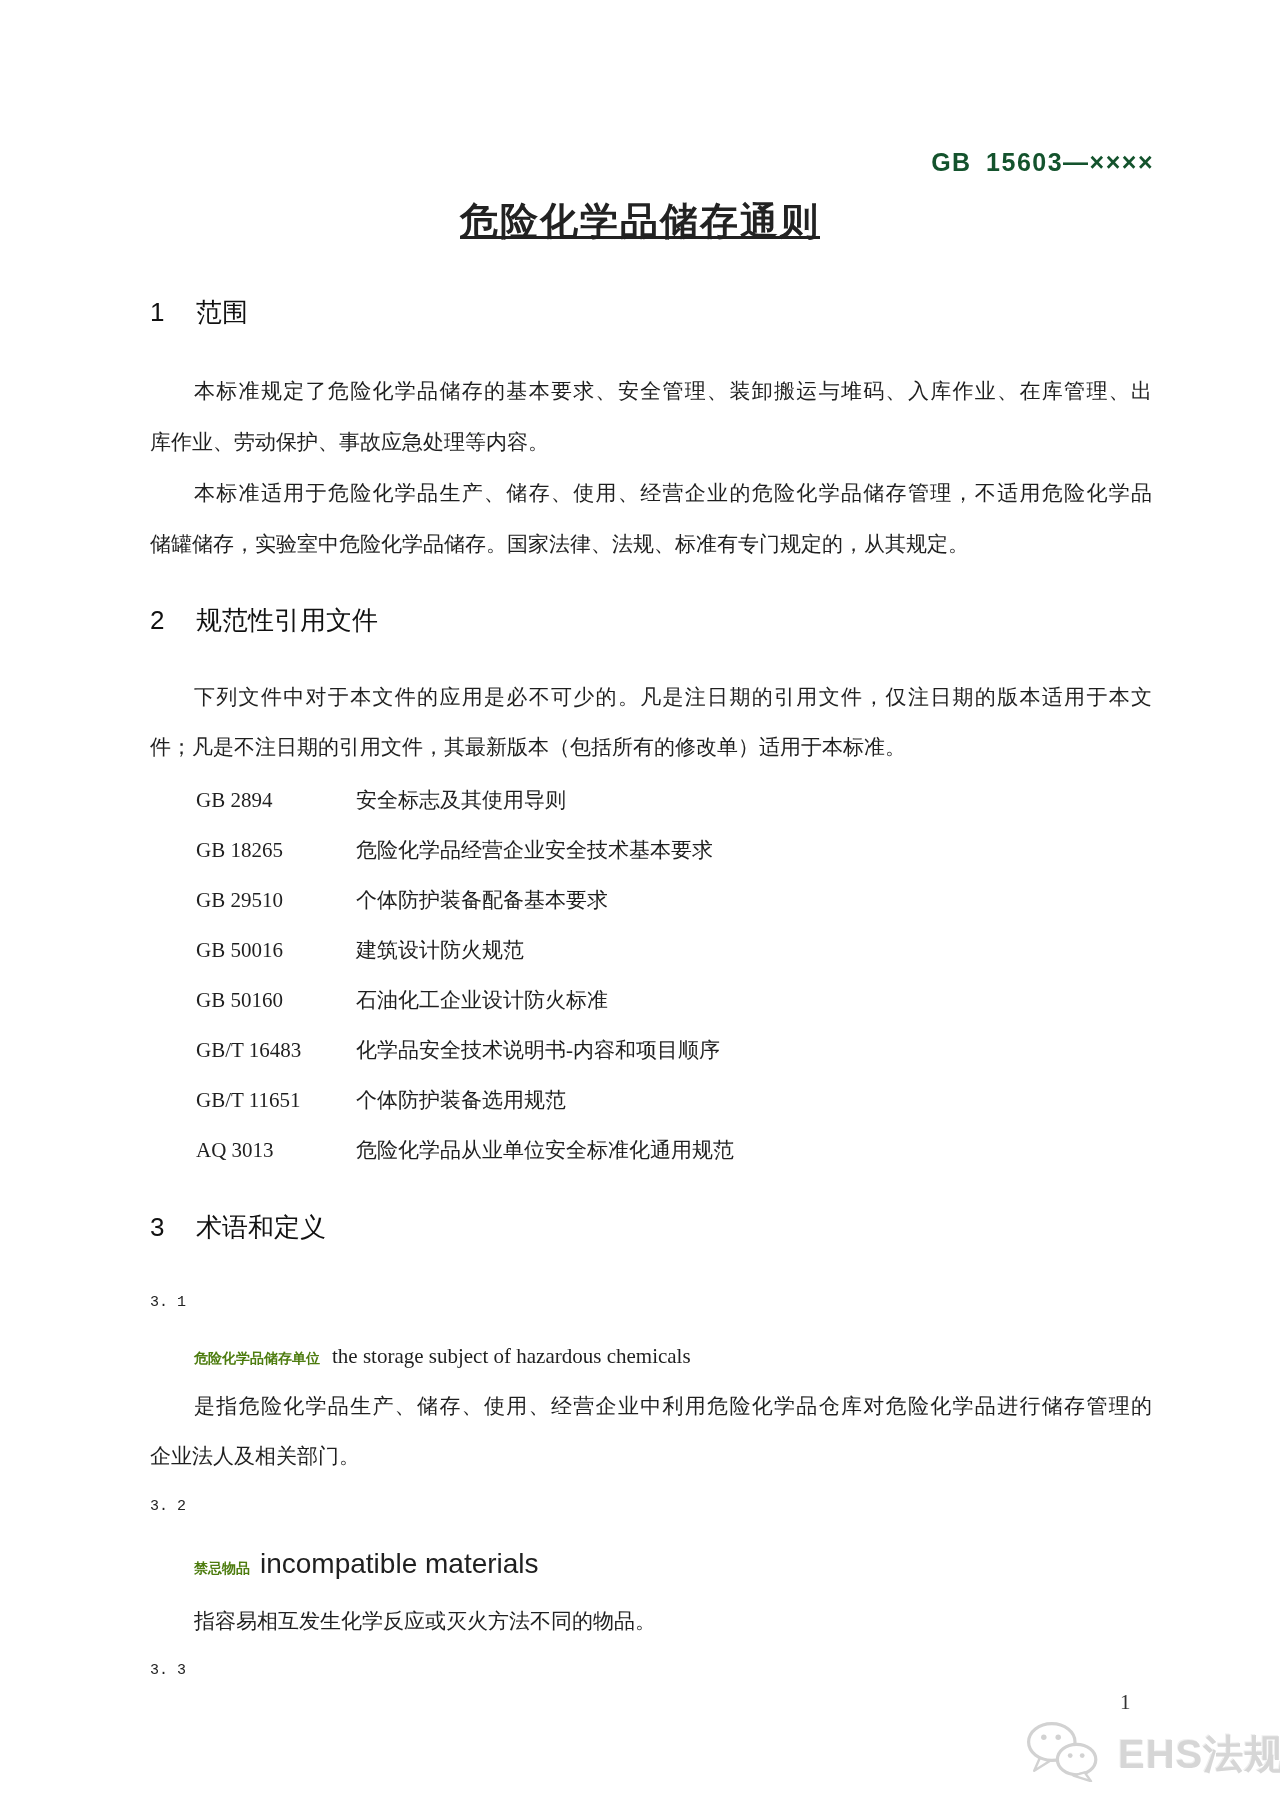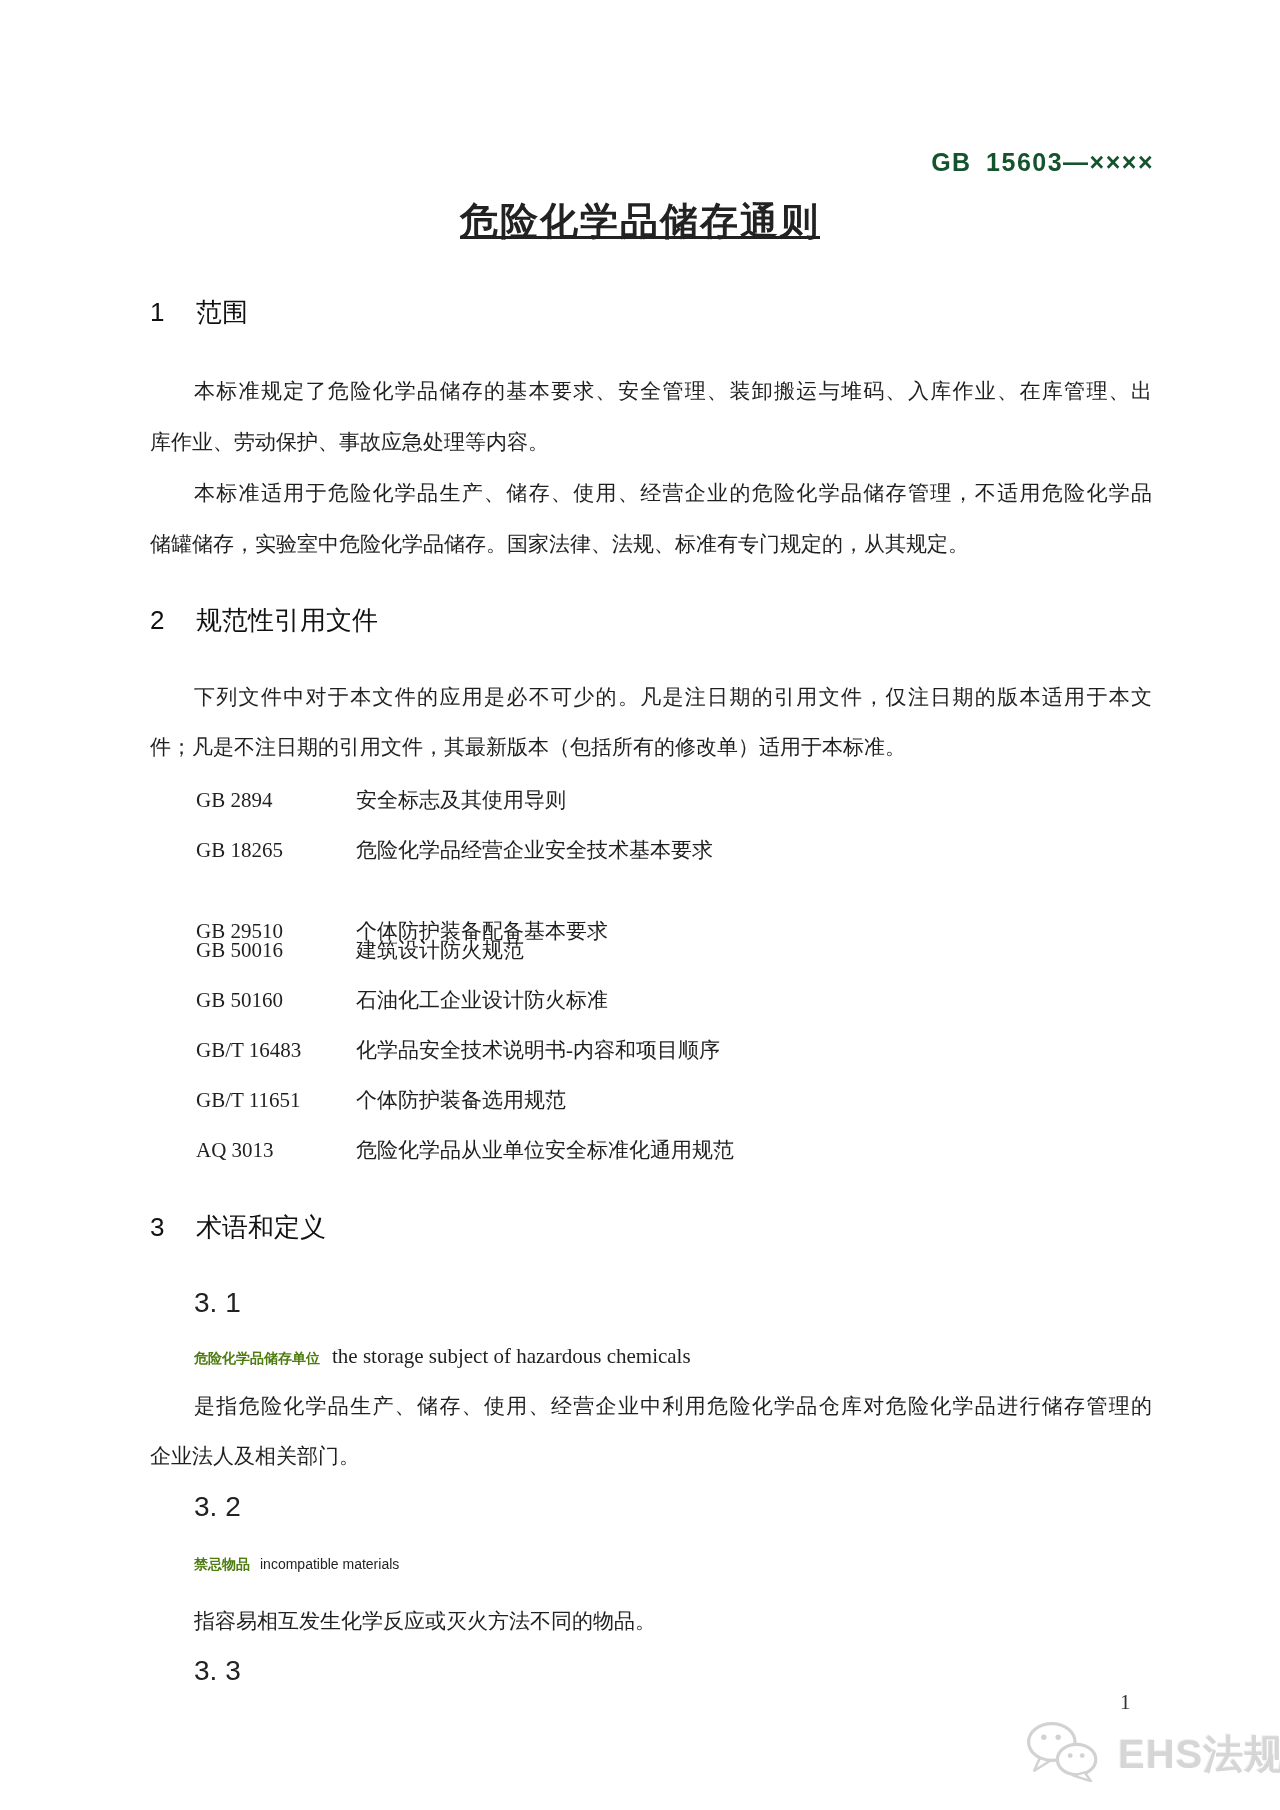--- a/index.html
+++ b/index.html
@@ -50,38 +50,38 @@
   
   .ref-row {
     left:196px; height:50px; line-height:50px;
     font-size:21px; white-space:nowrap; color:#1f1f1f;
   }
   .ref-code { display:inline-block; width:160px; }
 
   
   .clause-num {
     left:150px; height:40px; line-height:40px;
-    font-family:Liberation Sans, sans-serif;
-    font-size:28px; font-weight:500; color:#222; white-space:nowrap;margin-left:44px;
+    font-family:Liberation Mono, monospace;
+    font-size:15px; font-weight:500; color:#222; white-space:nowrap;
   }
   .term-line {
     left:150px; width:1002px; height:44px; line-height:44px;
     padding-left:44px; box-sizing:border-box; white-space:nowrap;
   }
   .term-cn {
     font-family:"Liberation Sans","DejaVu Sans",sans-serif;
     font-size:14px; font-weight:700; color:#4d7c0f;
   }
   .term-en-serif {
     font-family:"Liberation Serif","DejaVu Serif",serif;
     font-size:21px; font-weight:400; margin-left:12px; color:#1f1f1f;margin-top:34px;
   }
   .term-en-sans {
     font-family:"Liberation Sans","DejaVu Sans",sans-serif;
-    font-size:14px; font-weight:400; margin-left:10px; color:#1f1f1f;
+    font-size:28px; font-weight:400; margin-left:10px; color:#1f1f1f;
   }
 
   
   .page-num {
     top:1690px; left:1120px;
     font-size:21px; color:#333;
   }
   .watermark {
     top:1718px; left:1022px;
     display:flex; align-items:flex-end; gap:14px;
@@ -115,21 +115,21 @@
 </div>
 <div class="abs line indent just" style="top:672px">下列文件中对于本文件的应用是必不可少的。凡是注日期的引用文件，仅注日期的版本适用于本文</div>
 <div class="abs line" style="top:722px">件；凡是不注日期的引用文件，其最新版本（包括所有的修改单）适用于本标准。</div>
 
 <div class="abs ref-row" style="top:775px">
   <span class="ref-code">GB 2894</span><span>安全标志及其使用导则</span>
 </div>
 <div class="abs ref-row" style="top:825px">
   <span class="ref-code">GB 18265</span><span>危险化学品经营企业安全技术基本要求</span>
 </div>
-<div class="abs ref-row" style="top:906px">
+<div class="abs ref-row" style="top:875px">
   <span class="ref-code">GB 29510</span><span>个体防护装备配备基本要求</span>
 </div>
 <div class="abs ref-row" style="top:925px">
   <span class="ref-code">GB 50016</span><span>建筑设计防火规范</span>
 </div>
 <div class="abs ref-row" style="top:975px">
   <span class="ref-code">GB 50160</span><span>石油化工企业设计防火标准</span>
 </div>
 <div class="abs ref-row" style="top:1025px">
   <span class="ref-code">GB/T 16483</span><span>化学品安全技术说明书-内容和项目顺序</span>

